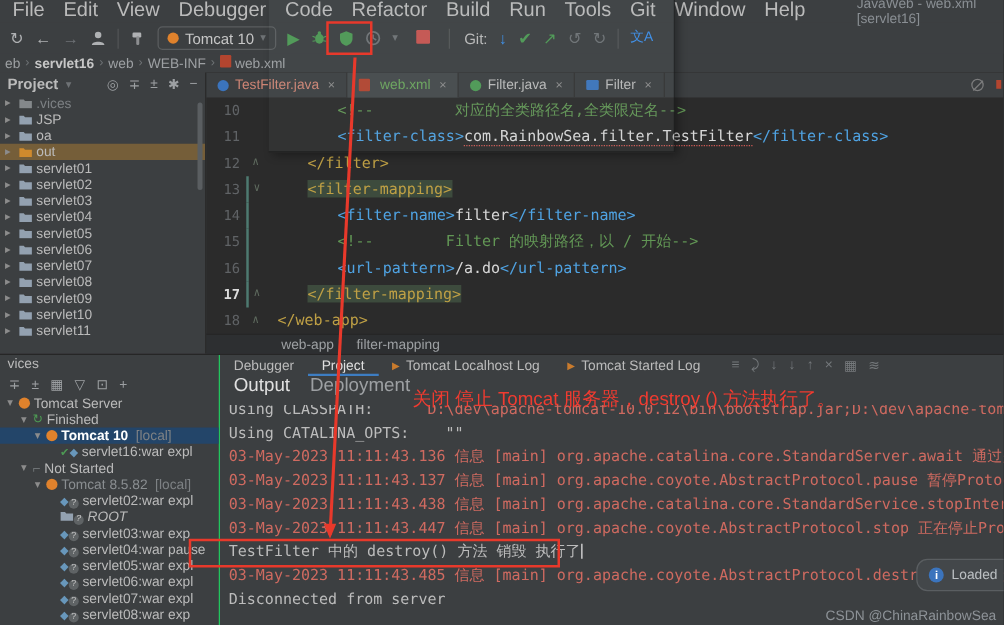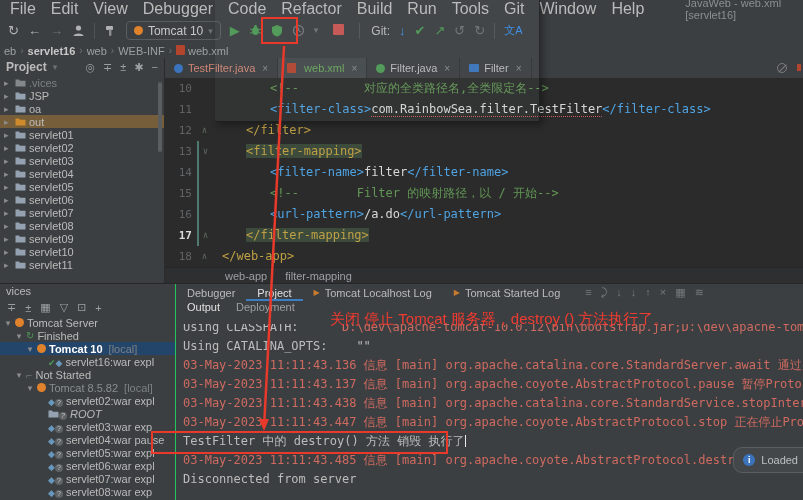--- a/index.html
+++ b/index.html
@@ -83,21 +83,21 @@
   .qb{display:inline-block;width:8px;height:8px;border-radius:50%;background:#5f6365;color:#c7c7c7;
       font-size:7px;line-height:8px;text-align:center}
   .okc{color:#4d9a54;font-size:9px}
 
   .console{flex:1;position:relative;overflow:hidden}
   .ctabs{height:17px;display:flex;align-items:center;font-size:11px;color:#bbbbbb}
   .ctab{padding:0 11px;height:100%;display:flex;align-items:center;gap:5px}
   .ctab.active{color:#e0e0e0;box-shadow:inset 0 -2px 0 #3d7dc2}
   .lt{color:#c97b2d;font-size:8px}
   .cticons{margin-left:14px;display:flex;gap:9px;color:#75797c;font-size:11px}
-  .csub{height:15px;display:flex;gap:16px;padding-left:11px;font-size:11px;color:#9da0a3}
+  .csub{height:15px;display:flex;align-items:center;gap:16px;padding-left:11px;font-size:15px;color:#9da0a3}
   .csub .active{color:#e0e0e0}
   .cbody{position:absolute;top:40px;left:7px;right:0;bottom:0;font-family:"DejaVu Sans Mono",monospace;
          font-size:12px;line-height:19px;white-space:pre;color:#bcbcbc;overflow:hidden}
   .cline{height:19px}
   .ct-p{color:#bcbcbc}.ct-r{color:#cf6a60}
   .caret{display:inline-block;width:1px;height:12px;background:#e8e8e8;vertical-align:-2px;margin-left:1px}
 
   
   .ov{position:absolute;pointer-events:none}
   .inset{left:215px;top:0;width:325px;height:122px;background:rgba(175,185,195,.06);
@@ -482,13 +482,14 @@
     <line x1="284" y1="46" x2="264" y2="428" stroke="#e8392b" stroke-width="2.5"></line>
     <polygon points="264,431 259,419 269,419" fill="#e8392b"></polygon>
   </svg>
   <div class="ov conbox"></div>
   <div class="ov callout">关闭 停止 Tomcat 服务器，destroy () 方法执行了。</div>
 
   <div class="toast">
     <span class="info-dot">i</span>
     <span>Loaded</span>
   </div>
+  <div class="watermark">CSDN @ChinaRainbowSea</div>
 </div>
 
 </body></html>

